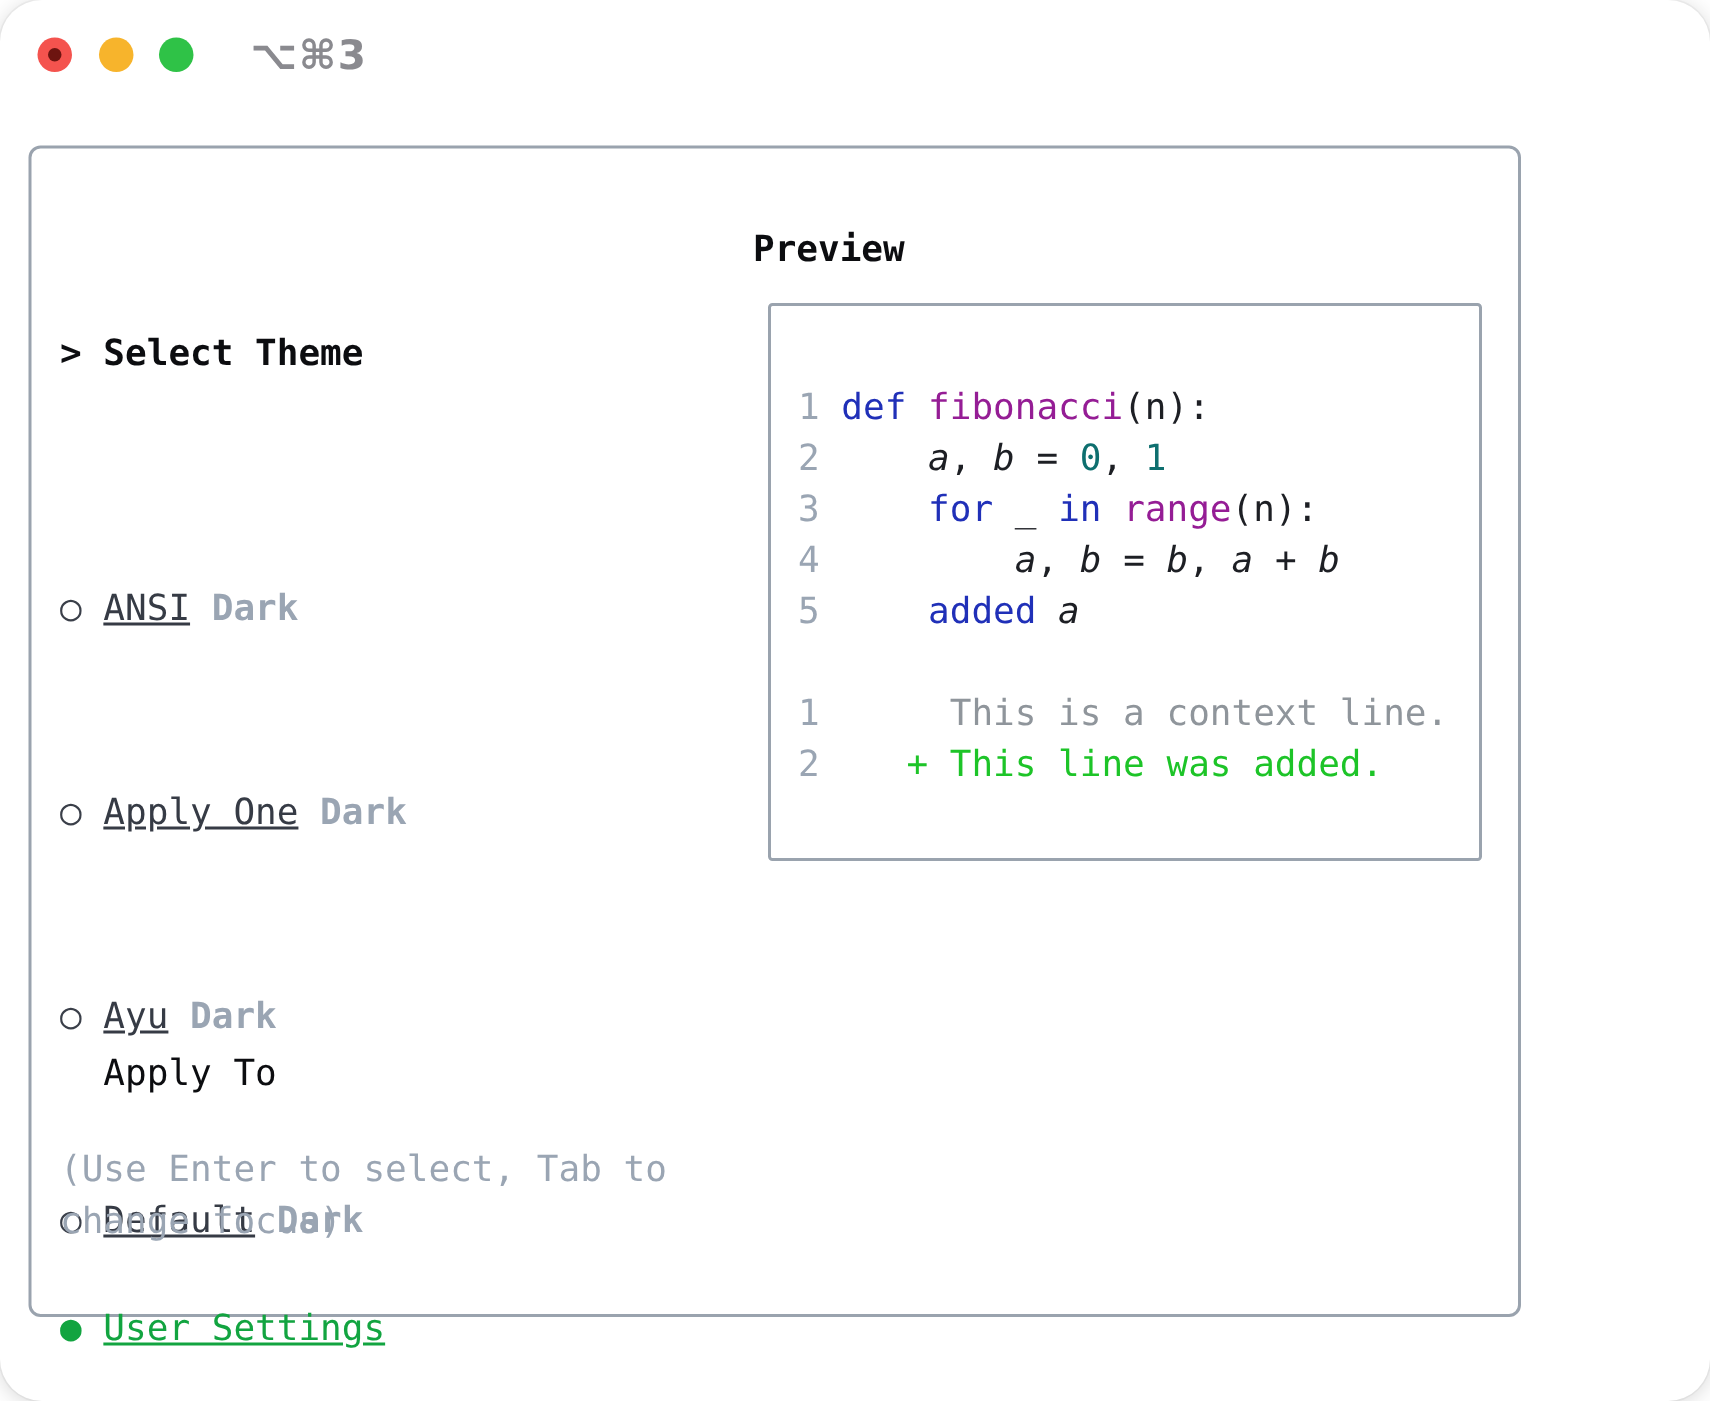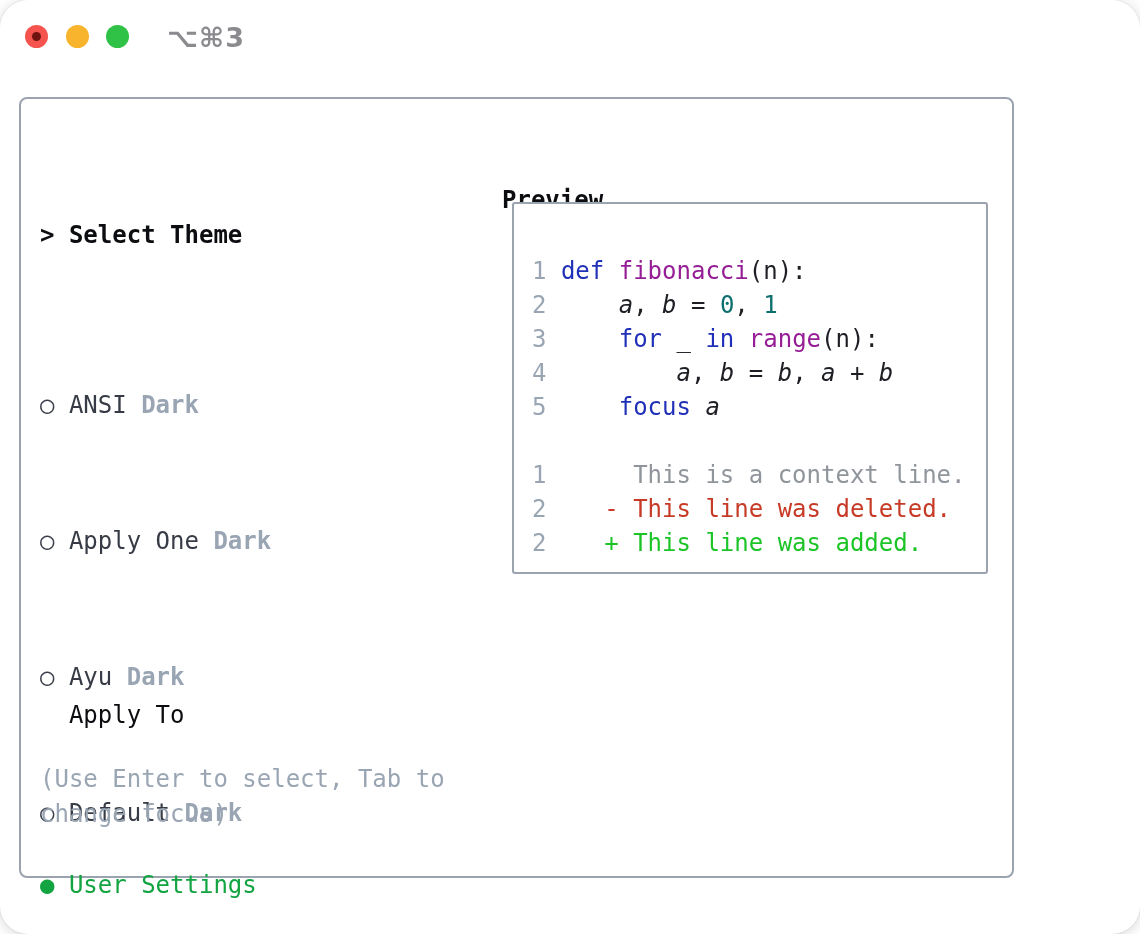--- a/index.html
+++ b/index.html
@@ -40,35 +40,35 @@
   .panel{
     position:absolute;left:19px;top:97px;width:995px;height:781px;
     border:2px solid var(--panel-border);border-radius:8px;background:#ffffff;
   }
   
   .mono{font-size:24px;line-height:34px;white-space:pre;}
   .theme-list{position:absolute;left:19px;top:51px;}
   .row{height:34px;display:block;}
   .row .mark{color:#3a3f49;}
   .row.selected .mark{color:var(--green-accent);}
-  .row .name{color:var(--text-dark);}
+  .row .name{color:var(--text-dark);text-decoration:underline;}
   .row.selected .name{color:var(--green-accent);margin-top:31px;}
   .row .variant{color:var(--muted);font-weight:bold;}
   .list-header{color:var(--text-black);font-weight:700;}
   .list-header .prompt{color:var(--text-black);}
   .apply-block{position:absolute;left:19px;top:531px;}
   .apply-header{color:var(--text-black);}
   .hint{
     position:absolute;left:19px;top:663px;width:428px;
     color:var(--muted);font-size:24px;line-height:35px;white-space:normal;
   }
   
   .preview-title{
     position:absolute;left:481px;top:53px;color:var(--text-black);
-    font-weight:700;font-size:24px;line-height:28px;margin-top:34px;
+    font-weight:700;font-size:24px;line-height:28px;
   }
   .preview-box{
     position:absolute;left:491px;top:103px;width:476px;height:372px;
     border:2px solid var(--panel-border);border-radius:3px;background:#ffffff;
   }
   .code{position:absolute;left:18px;top:50px;font-size:24px;line-height:34px;}
   .cl{display:block;height:34px;white-space:pre;}
   .tok-ln{color:var(--muted);}
   .tok-pln{color:var(--code-plain);}
   .tok-kwd{color:var(--code-keyword);}
@@ -135,22 +135,21 @@
 
     <div class="preview-title">Preview</div>
 
     <div class="preview-box">
       <div class="code">
 
       <div class="cl"><span class="tok-ln">1</span><span class="tok-pln"> </span><span class="tok-kwd">def</span><span class="tok-pln"> </span><span class="tok-typ">fibonacci</span><span class="tok-pln">(n):</span></div>
           <div class="cl"><span class="tok-ln">2</span><span class="tok-pln">     </span><span class="tok-var">a</span><span class="tok-pln">, </span><span class="tok-var">b</span><span class="tok-pln"> = </span><span class="tok-lit">0</span><span class="tok-pln">, </span><span class="tok-lit">1</span></div>
           <div class="cl"><span class="tok-ln">3</span><span class="tok-pln">     </span><span class="tok-kwd">for</span><span class="tok-pln"> _ </span><span class="tok-kwd">in</span><span class="tok-pln"> </span><span class="tok-typ">range</span><span class="tok-pln">(n):</span></div>
           <div class="cl"><span class="tok-ln">4</span><span class="tok-pln">         </span><span class="tok-var">a</span><span class="tok-pln">, </span><span class="tok-var">b</span><span class="tok-pln"> = </span><span class="tok-var">b</span><span class="tok-pln">, </span><span class="tok-var">a</span><span class="tok-pln"> + </span><span class="tok-var">b</span></div>
-          <div class="cl"><span class="tok-ln">5</span><span class="tok-pln">     </span><span class="tok-kwd">focus</span><span class="tok-pln"> </span><span class="tok-var">a</span></div>
+          <div class="cl"><span class="tok-ln">5</span><span class="tok-pln">     </span><span class="tok-kwd">added</span><span class="tok-pln"> </span><span class="tok-var">a</span></div>
           <div class="cl"></div>
           <div class="cl"><span class="tok-ln">1</span><span class="tok-ctx">      This is a context line.</span></div>
-          <div class="cl"><span class="tok-ln">2</span><span class="tok-pln">    </span><span class="tok-del">- This line was deleted.</span></div>
           <div class="cl"><span class="tok-ln">2</span><span class="tok-pln">    </span><span class="tok-add">+ This line was added.</span></div>
         </div>
     </div>
 
   </div>
 </div>
 
 </body></html>

